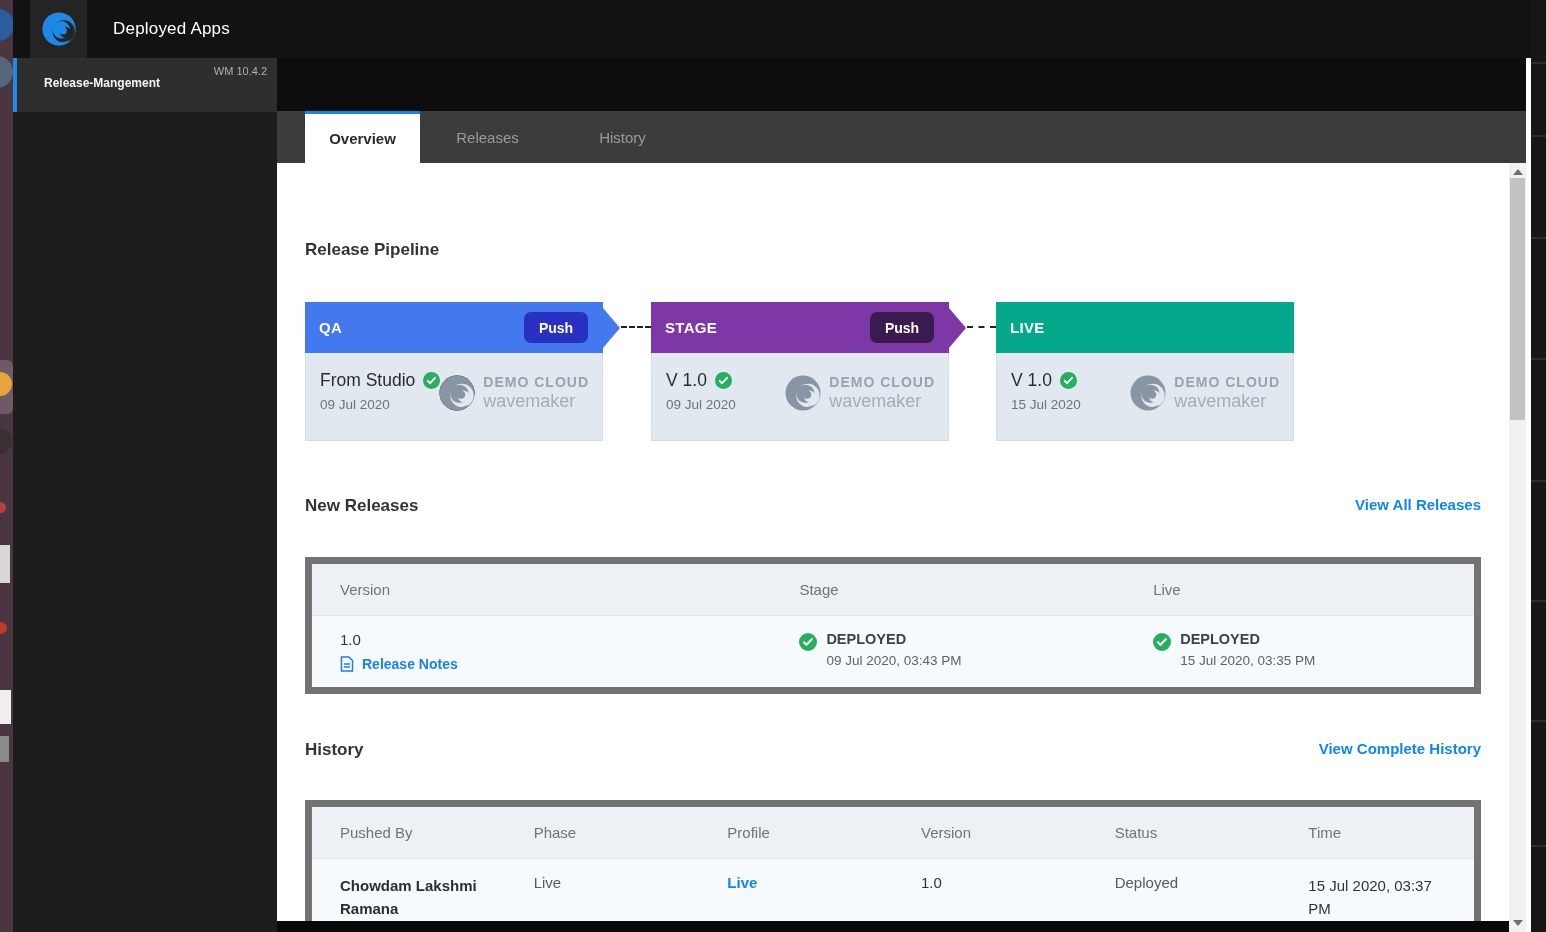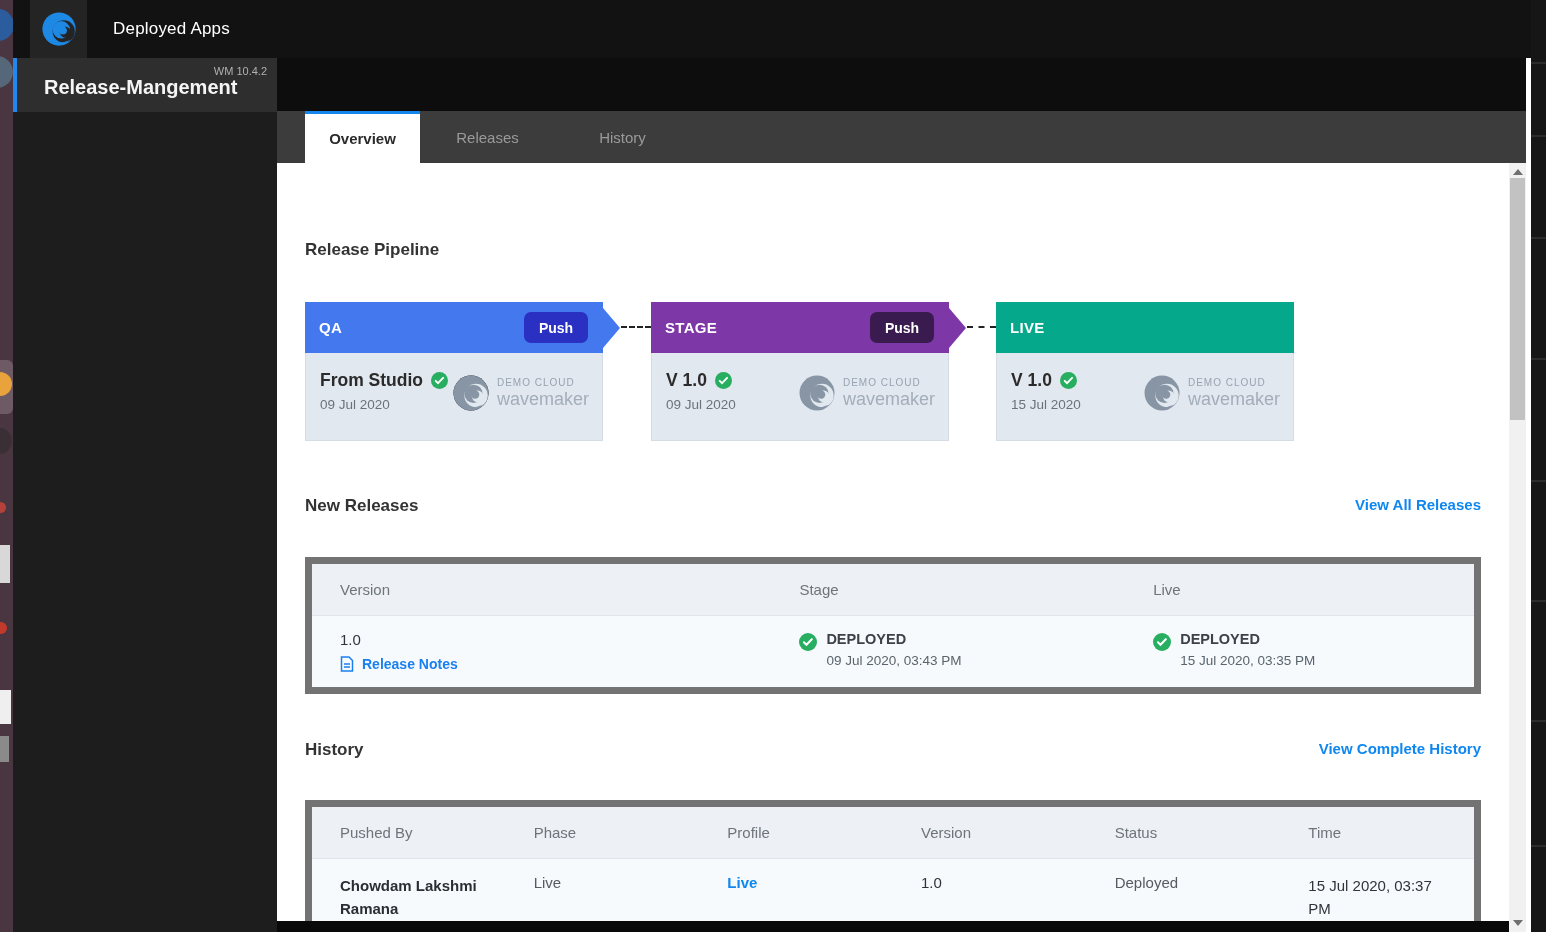--- a/index.html
+++ b/index.html
@@ -15,21 +15,21 @@
   #topbar { position:absolute; left:13px; top:0; width:1533px; height:58px; background:#121212; }
   #logo-tile { position:absolute; left:17px; top:0; width:57px; height:58px; background:#242424;
     display:flex; align-items:center; justify-content:center; }
   #topbar-title { position:absolute; left:100px; top:0; height:58px; display:flex; align-items:center;
     color:#ffffff; font-size:17px; font-weight:500; letter-spacing:.2px; }
 
   
   #sidebar { position:absolute; left:13px; top:58px; width:264px; height:874px; background:#1d1d1d; }
   #sidebar-item { position:absolute; left:0; top:0; width:264px; height:54px; background:#2e2e2e;
     border-left:4px solid #2188ef; cursor:pointer; }
-  #sidebar-item .proj-name { position:absolute; left:27px; top:18px; color:#f5f5f5; font-size:20px; font-weight:700; }
+  #sidebar-item .proj-name { position:absolute; left:27px; top:18px; color:#f5f5f5; font-size:12px; font-weight:700; }
   #sidebar-item .proj-wm { position:absolute; right:10px; top:7px; color:#b0b0b0; font-size:11px; }
 
   
   #proj-header { position:absolute; left:277px; top:58px; width:1249px; height:53px; background:#272727;
     display:flex; align-items:center; padding-left:33px; font-size:15.5px; }
   #proj-header .lbl { color:#9b9b9b; }
   #proj-header .name { color:#ffffff; font-weight:700; margin-left:7px; }
   #proj-header .ver { color:#9b9b9b; margin-left:9px; }
 
   
@@ -54,24 +54,24 @@
     border-top:20px solid transparent; border-bottom:20px solid transparent; }
   .qa  .card-head { background:#4478ee; }
   .qa  .push-btn  { background:#2a30c2; }
   .qa  .head-arrow{ border-left:17px solid #4478ee; }
   .stg .card-head { background:#7d37a7; }
   .stg .push-btn  { background:#3a1b4f; }
   .stg .head-arrow{ border-left:17px solid #7d37a7; }
   .liv .card-head { background:#06a88c; }
   .card-body { height:88px; background:#e2e8ef; border:1px solid #d4dce5; border-top:none; position:relative; }
   .ver-line { position:absolute; left:14px; top:17px; display:flex; align-items:center; gap:8px; }
-  .ver-line .ver-txt { font-size:17.5px; font-weight:700; color:#2b2b2b; }
+  .ver-line .ver-txt { font-size:17.5px; font-weight:400; color:#2b2b2b; }
   .card-date { position:absolute; left:14px; top:44px; font-size:13.5px; color:#6b737a; }
   .wm-badge { position:absolute; right:13px; top:20px; display:flex; align-items:center; gap:6px; }
-  .wm-txt .l1 { font-size:10px; font-weight:400; letter-spacing:1px; color:#97a3b1; }
+  .wm-txt .l1 { font-size:14px; font-weight:700; letter-spacing:1px; color:#97a3b1; }
   .wm-txt .l2 { font-size:18px; color:#a3aeba; margin-top:1px; }
   .connector { position:absolute; border-top:2px dashed #222222; }
 
   
   .tbl { position:absolute; left:28px; width:1176px; border:7px solid #737373; background:#f6fafd; }
   .tbl-head { display:flex; background:#edf1f5; border-bottom:1px solid #dfe5ea; color:#6d747b; font-size:15px; }
   .tbl-head > div { padding:17px 0 17px 28px; }
   .tbl-row { display:flex; font-size:15px; color:#2f353b; }
   .tbl-row > div { padding:15px 0 15px 28px; }
   .nr-c1 { width:465px; } .nr-c2 { width:358px; } .nr-c3 { width:353px; }

